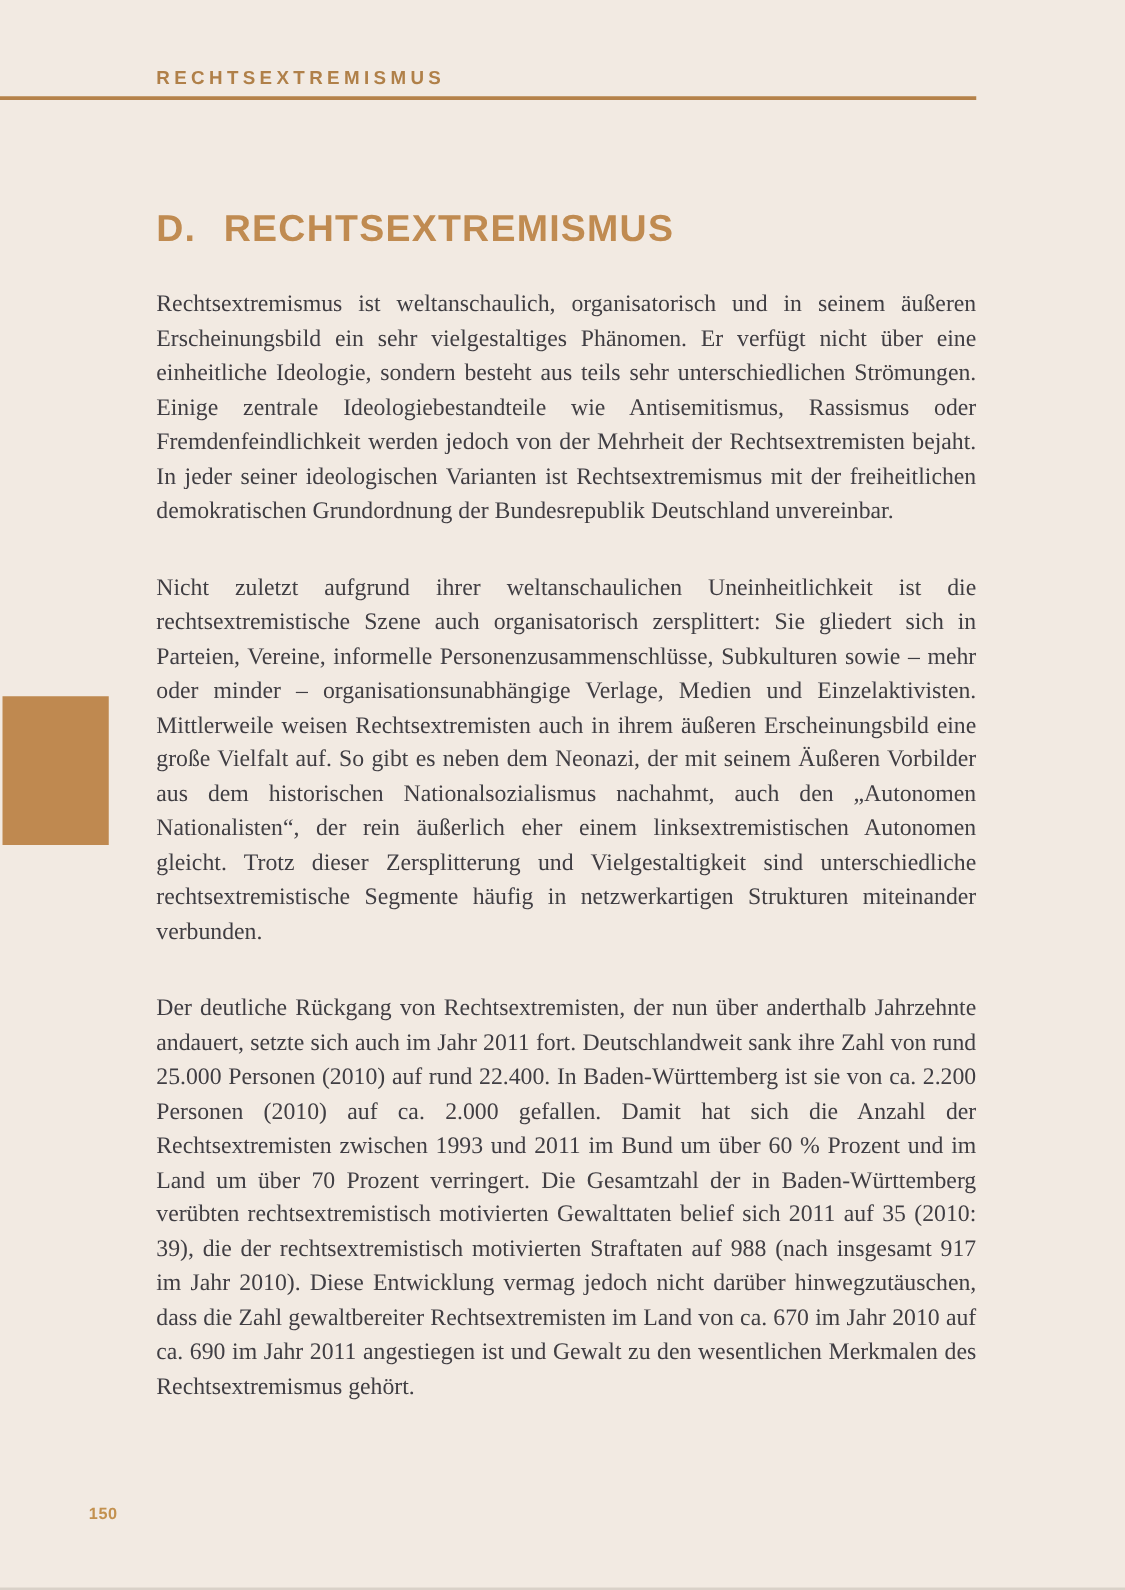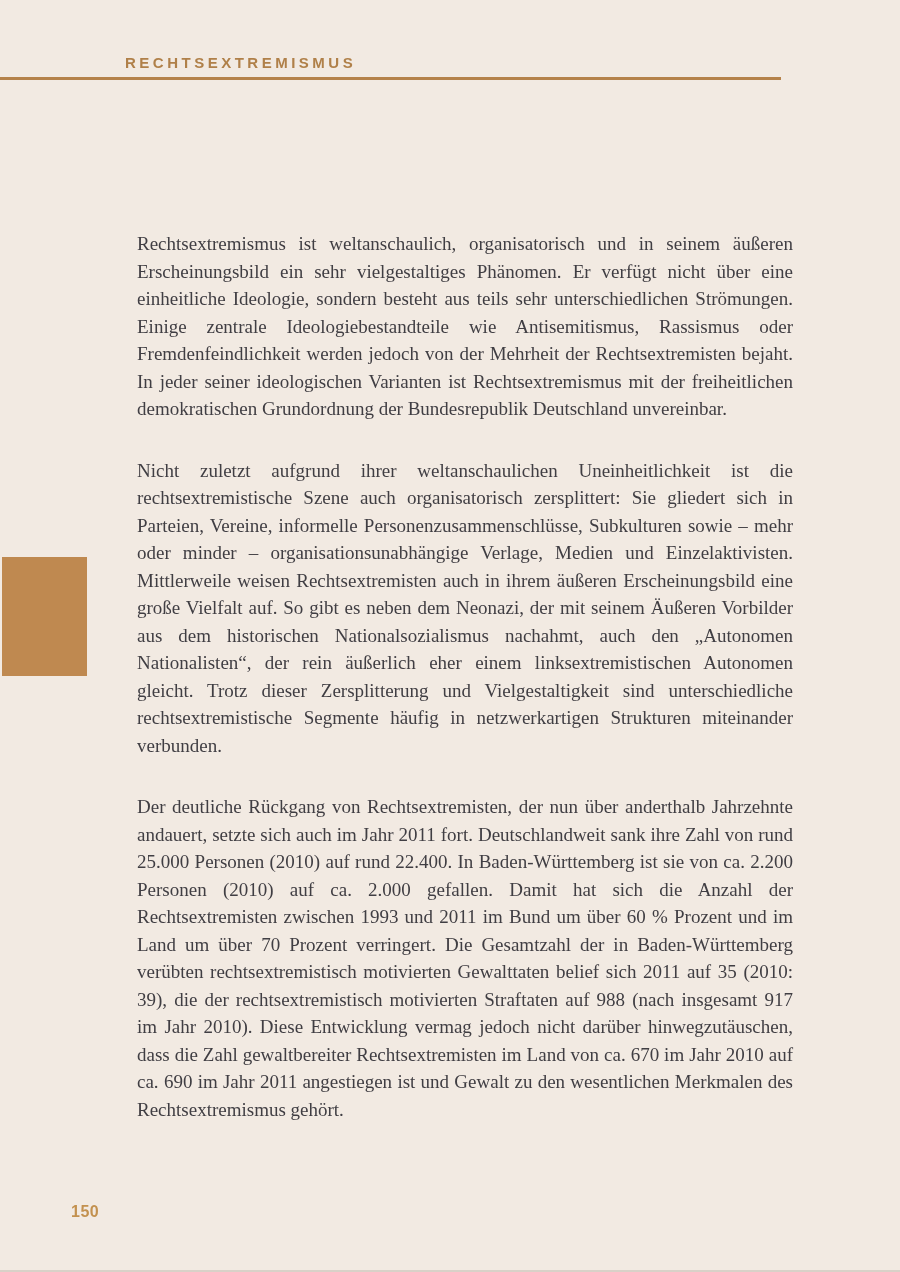--- a/index.html
+++ b/index.html
@@ -53,21 +53,21 @@
     white-space: nowrap;
   }
   .chapter-title .title-prefix {
     display: inline-block;
     margin-right: 22px;
   }
 
   
   .body-copy {
     position: absolute;
-    left: 137px;
+    left: 125px;
     top: 230px;
     width: 656px;
     color: #403e43;
     font-size: 19px;
     line-height: 27.5px;
     text-align: justify;
   }
   .body-copy p {
     margin: 0 0 34px 0;
   }
@@ -85,21 +85,21 @@
     background: #bf8950;
   }
 
   
   .page-number {
     position: absolute;
     left: 71px;
     top: 1203px;
     font-family: "Liberation Sans", sans-serif;
     font-weight: bold;
-    font-size: 16px;
+    font-size: 13px;
     letter-spacing: 0.5px;
     color: #c3914f;
   }
 
   
   .page-bottom-edge {
     position: absolute;
     left: 0;
     bottom: 0;
     width: 100%;
@@ -109,20 +109,23 @@
 </style>
 </head>
 <body>
 
 <div class="page">
 
   <div class="running-head">RECHTSEXTREMISMUS</div>
 
   <div class="head-rule"></div>
 
+  <div class="chapter-title">
+    <span class="title-prefix">D.</span><span>RECHTSEXTREMISMUS</span>
+  </div>
 
   <div class="body-copy">
     <p>Rechtsextremismus ist weltanschaulich, organisatorisch und in seinem äußeren Erscheinungsbild ein sehr vielgestaltiges Phänomen. Er verfügt nicht über eine einheitliche Ideologie, sondern besteht aus teils sehr unterschiedlichen Strömungen. Einige zentrale Ideologiebestandteile wie Antisemitismus, Rassismus oder Fremdenfeindlichkeit werden jedoch von der Mehrheit der Rechtsextremisten bejaht. In jeder seiner ideologischen Varianten ist Rechtsextremismus mit der freiheitlichen demokratischen Grundordnung der Bundesrepublik Deutschland unvereinbar.</p>
     <p>Nicht zuletzt aufgrund ihrer weltanschaulichen Uneinheitlichkeit ist die rechtsextremistische Szene auch organisatorisch zersplittert: Sie gliedert sich in Parteien, Vereine, informelle Personenzusammenschlüsse, Subkulturen sowie – mehr oder minder – organisationsunabhängige Verlage, Medien und Einzelaktivisten. Mittlerweile weisen Rechtsextremisten auch in ihrem äußeren Erscheinungsbild eine große Vielfalt auf. So gibt es neben dem Neonazi, der mit seinem Äußeren Vorbilder aus dem historischen Nationalsozialismus nachahmt, auch den „Autonomen Nationalisten“, der rein äußerlich eher einem linksextremistischen Autonomen gleicht. Trotz dieser Zersplitterung und Vielgestaltigkeit sind unterschiedliche rechtsextremistische Segmente häufig in netzwerkartigen Strukturen miteinander verbunden.</p>
     <p>Der deutliche Rückgang von Rechtsextremisten, der nun über anderthalb Jahrzehnte andauert, setzte sich auch im Jahr 2011 fort. Deutschlandweit sank ihre Zahl von rund 25.000 Personen (2010) auf rund 22.400. In Baden-Württemberg ist sie von ca. 2.200 Personen (2010) auf ca. 2.000 gefallen. Damit hat sich die Anzahl der Rechtsextremisten zwischen 1993 und 2011 im Bund um über 60 % Prozent und im Land um über 70 Prozent verringert. Die Gesamtzahl der in Baden-Württemberg verübten rechtsextremistisch motivierten Gewalttaten belief sich 2011 auf 35 (2010: 39), die der rechtsextremistisch motivierten Straftaten auf 988 (nach insgesamt 917 im Jahr 2010). Diese Entwicklung vermag jedoch nicht darüber hinwegzutäuschen, dass die Zahl gewaltbereiter Rechtsextremisten im Land von ca. 670 im Jahr 2010 auf ca. 690 im Jahr 2011 angestiegen ist und Gewalt zu den wesentlichen Merkmalen des Rechtsextremismus gehört.</p>
   </div>
 
   <div class="chapter-tab"></div>
 
   <div class="page-number">150</div>

